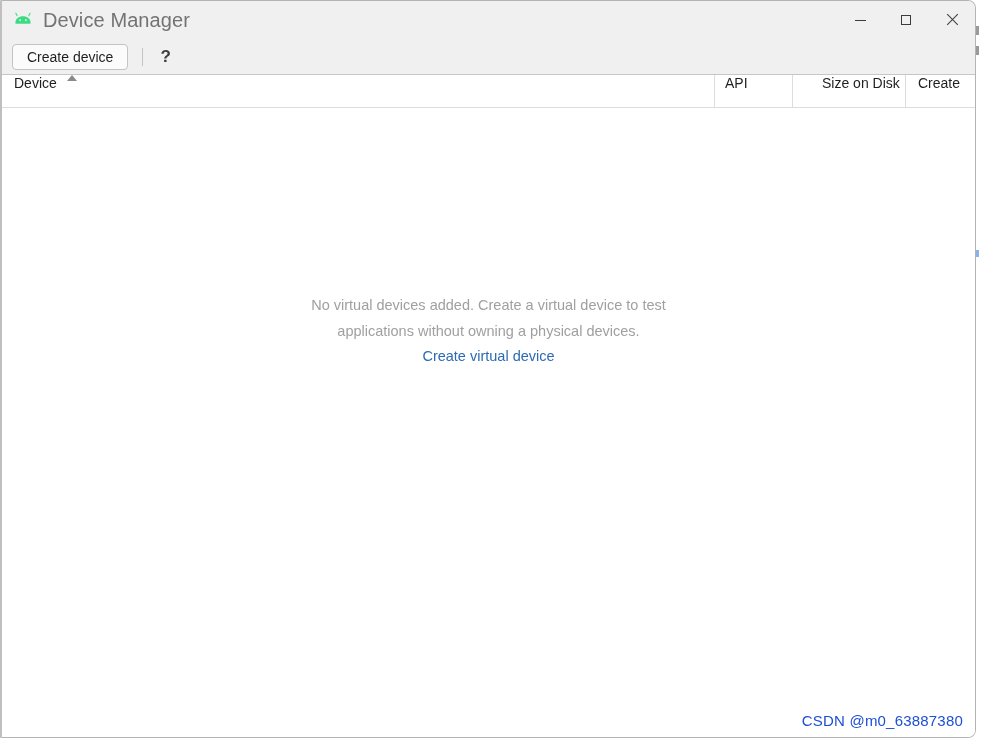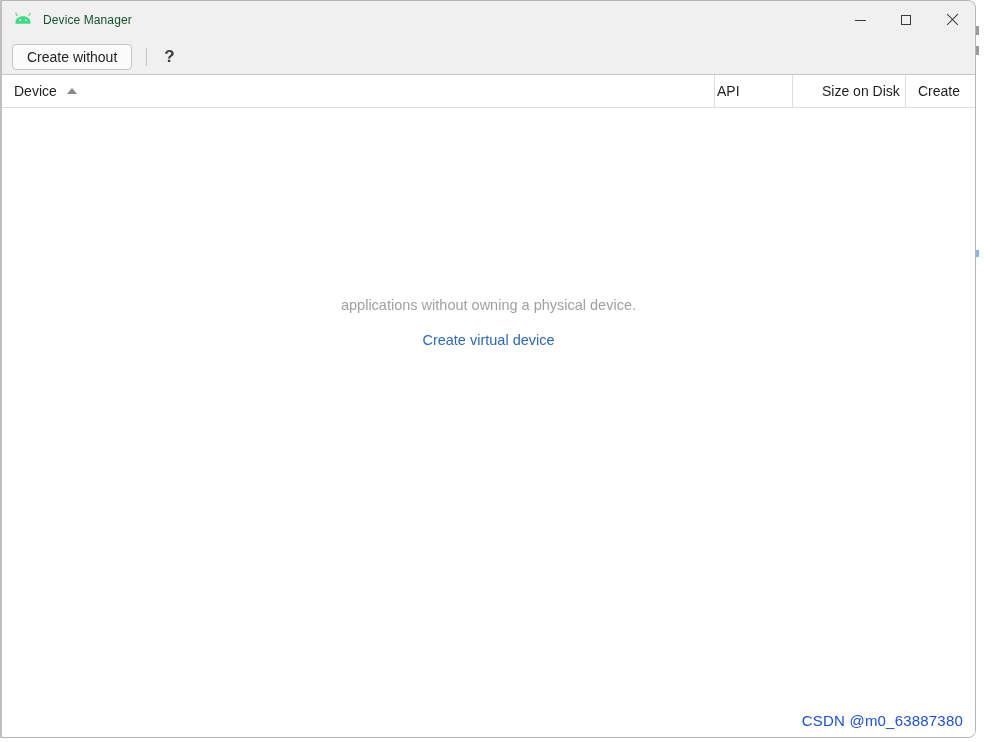--- a/index.html
+++ b/index.html
@@ -67,22 +67,22 @@
   }
   #app-icon {
     width: 20px;
     height: 20px;
     margin-left: 11px;
     margin-right: 10px;
     flex: 0 0 auto;
     display: block;
   }
   #window-title {
-    font-size: 12px;
-    color: #14532d;
+    font-size: 20px;
+    color: #737373;
     letter-spacing: 0.1px;
     white-space: nowrap;
   }
   #window-controls {
     position: absolute;
     right: 0;
     top: 0;
     height: 38px;
     display: flex;
     align-items: center;
@@ -171,29 +171,29 @@
     background: #ffffff;
     border-bottom: 1px solid #dcdcdc;
     display: flex;
     align-items: stretch;
     flex: 0 0 auto;
     font-size: 14px;
     color: #1f1f1f;
   }
   .col-head {
     display: flex;
-    align-items: center;
+    align-items: flex-start;
     box-sizing: border-box;
     white-space: nowrap;
   }
   .col-head + .col-head {
     border-left: 1px solid #dcdcdc;
   }
   #col-device   { width: 712px; padding-left: 12px; }
-  #col-api      { width: 78px;  padding-left: 2px; }
+  #col-api      { width: 78px;  padding-left: 10px; }
   #col-size     { width: 113px; padding-left: 29px; }
   #col-actions  { flex: 1 1 auto; padding-left: 12px; }
   #sort-indicator {
     margin-left: 10px;
     width: 0;
     height: 0;
     border-left: 5px solid transparent;
     border-right: 5px solid transparent;
     border-bottom: 6px solid #8a8a8a;
   }
@@ -213,21 +213,21 @@
     text-align: center;
   }
   .empty-line {
     font-size: 14.5px;
     color: #a0a0a0;
     line-height: 26px;
     white-space: nowrap;
   }
   #create-virtual-device-link {
     display: inline-block;
-    margin-top: 14px;
+    margin-top: 4px;
     font-size: 14.5px;
     color: #2d6ab4;
     cursor: pointer;
     white-space: nowrap;
   }
 
   
   #watermark {
     position: absolute;
     right: 12px;
@@ -273,21 +273,21 @@
       <div class="win-ctl">
         <span class="glyph-max"></span>
       </div>
       <div class="win-ctl close">
         <span class="glyph-close"></span>
       </div>
     </div>
   </div>
 
   <div id="toolbar">
-    <button id="create-device-button">Create without</button>
+    <button id="create-device-button">Create device</button>
     <div id="toolbar-separator"></div>
     <div id="help-button">?</div>
   </div>
 
   <div id="table-header">
     <div class="col-head" id="col-device">
       <span>Device</span>
       <span id="sort-indicator"></span>
     </div>
     <div class="col-head" id="col-api">
@@ -296,20 +296,21 @@
     <div class="col-head" id="col-size">
       <span>Size on Disk</span>
     </div>
     <div class="col-head" id="col-actions">
       <span>Create</span>
     </div>
   </div>
 
   <div id="table-body">
     <div id="empty-state">
-      <div class="empty-line">applications without owning a physical device.</div>
+      <div class="empty-line">No virtual devices added. Create a virtual device to test</div>
+      <div class="empty-line">applications without owning a physical devices.</div>
       <a id="create-virtual-device-link">Create virtual device</a>
     </div>
   </div>
 
   <div id="watermark">CSDN @m0_63887380</div>
 
 </div>
 
 </body></html>

